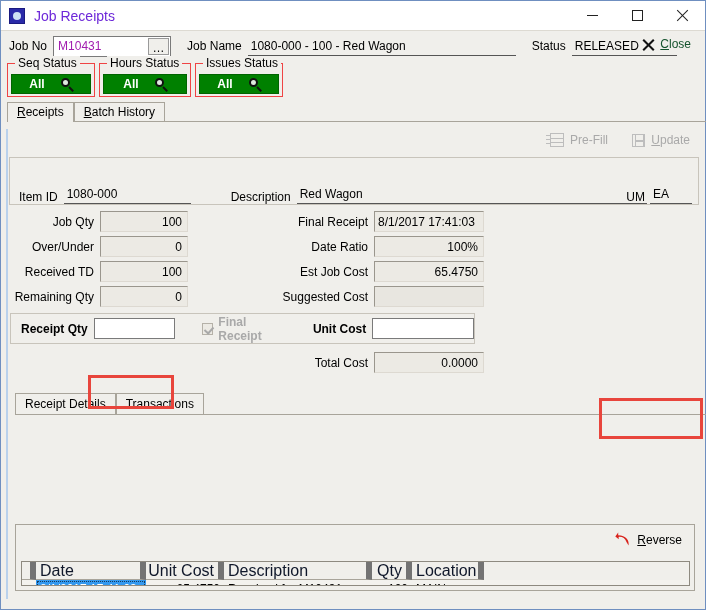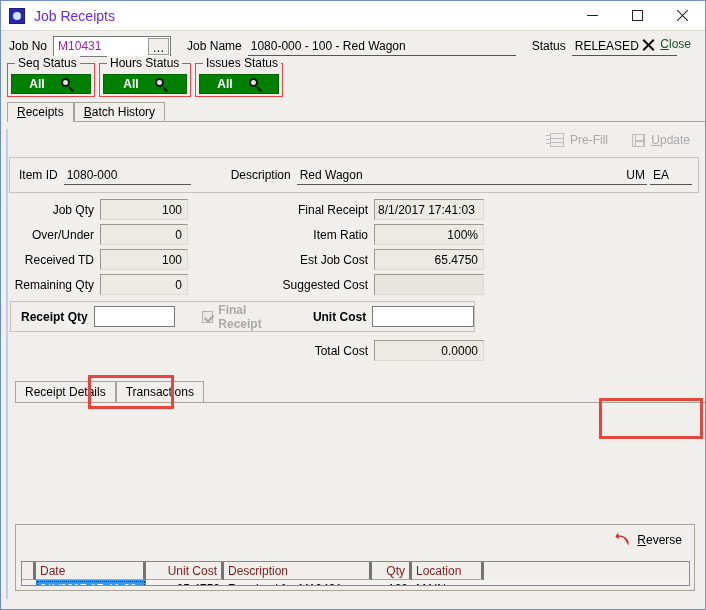--- a/index.html
+++ b/index.html
@@ -242,24 +242,24 @@
     border:1px solid #bdbdbd; border-top:none;
   }
   .ic-save::after {
     content:""; position:absolute; left:2px; bottom:0; width:7px; height:4px;
     border:1px solid #bdbdbd; border-bottom:none;
   }
 
   
   #itemrow {
     position: relative;
-    height: 36px;
+    height: 48px;
     border: 1px solid #c8c4bb;
     margin: 0 1px;
-    display: flex; align-items: center;
+    display: flex; align-items: flex-end;
     background: #f0efeb;
   }
   #itemid-label { margin-left: 9px; }
   #itemid-field { margin-left: 6px; width: 127px; }
   #desc-label { margin-left: 40px; }
   #desc-field { margin-left: 6px; width: 350px; }
   #um-label { position: absolute; right: 53px; }
   #um-field { position: absolute; right: 6px; width: 42px; }
 
   
@@ -384,23 +384,23 @@
 
   #datagrid {
     position: absolute;
     left: 5px; right: 4px; top: 36px; bottom: 4px;
     background: #f3f2ee;
     border: 1px solid #8e8a80;
     overflow: hidden;
   }
   .dg-head { display: flex; height: 18px; background: #f0efeb; }
   .dg-head .cell {
-    border-right: 3px solid #737373;
+    border-right: 6px solid #737373;
     border-bottom: 1px solid #a8a49a;
-    font-size: 12px; color:#7f1d1d;
+    font-size: 16px; color:#0f172a;
     display:flex; align-items:center;
     padding: 0 4px;
     white-space: nowrap;
     background: #f0efeb;
   }
   .dg-row { display: flex; height: 18px; }
   .dg-row .cell {
     font-size: 12px; color:#000;
     display:flex; align-items:center;
     padding: 0 4px; white-space: nowrap;
@@ -542,21 +542,21 @@
         <span class="rgap"></span>
         <div class="fvalue">0</div>
       </div>
 
       <div class="frow" id="r-finalreceipt">
         <span class="flabel rcol-lbl">Final Receipt</span>
         <span class="rgap"></span>
         <div class="fvalue wide" style="justify-content:center;">8/1/2017 17:41:03</div>
       </div>
       <div class="frow" id="r-costratio">
-        <span class="flabel rcol-lbl">Item Ratio</span>
+        <span class="flabel rcol-lbl">Date Ratio</span>
         <span class="rgap"></span>
         <div class="fvalue wide">100%</div>
       </div>
       <div class="frow" id="r-estjobcost">
         <span class="flabel rcol-lbl">Est Job Cost</span>
         <span class="rgap"></span>
         <div class="fvalue wide">65.4750</div>
       </div>
       <div class="frow" id="r-suggested">
         <span class="flabel rcol-lbl">Suggested Cost</span>

